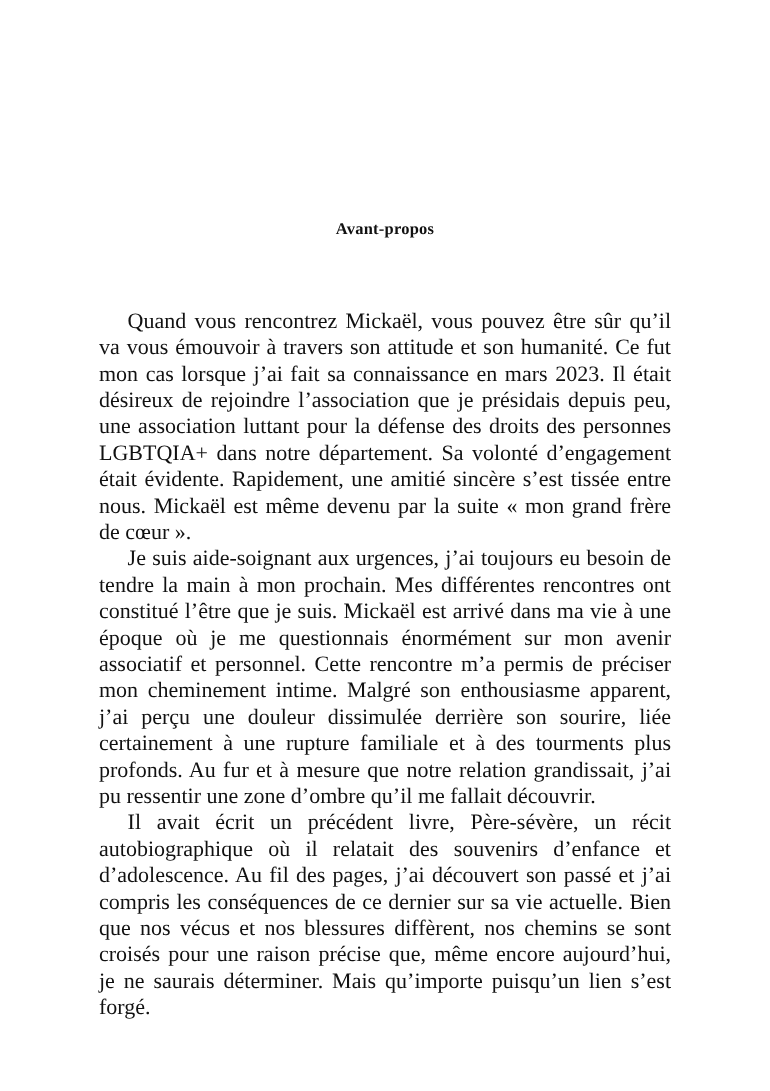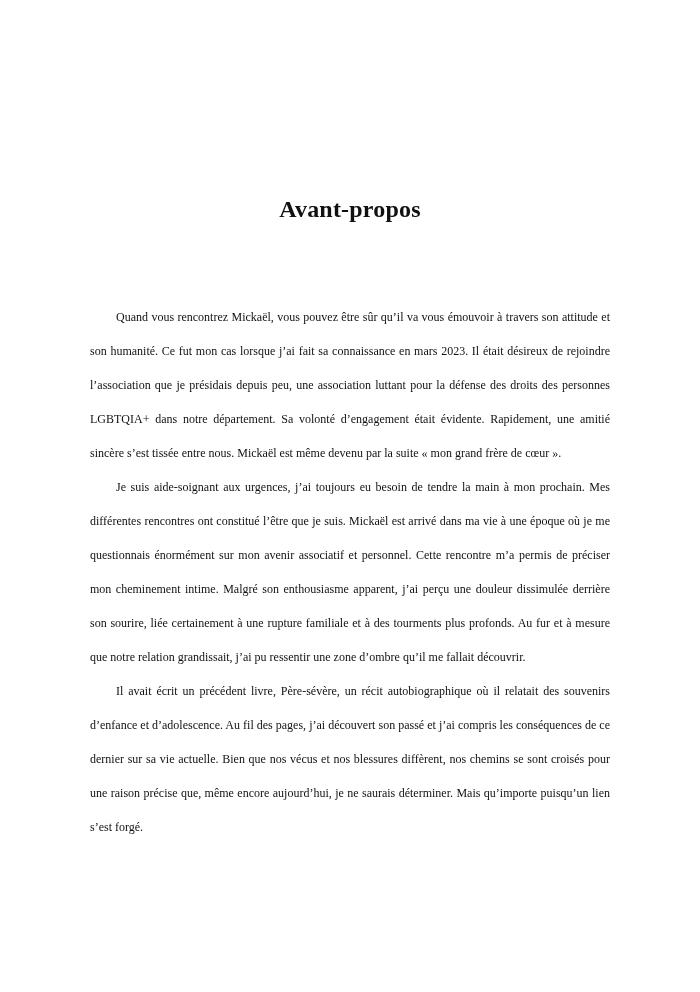--- a/index.html
+++ b/index.html
@@ -16,29 +16,29 @@
   }
   .page {
     box-sizing: border-box;
     width: 700px;
     height: 992px;
     padding: 198px 90px 0 90px;
   }
   .chapter-title {
     margin: 0;
     text-align: center;
-    font-size: 24px;
+    font-size: 15px;
     font-weight: bold;
     line-height: 22px;
     letter-spacing: 0.2px;
   }
   .body-text {
-    margin-top: 80px;
-    font-size: 12px;
-    line-height: 34px;
+    margin-top: 60px;
+    font-size: 20px;
+    line-height: 24px;
     text-align: justify;
   }
   .para {
     margin: 0;
     text-indent: 26px;
   }
   .italic {
   }
 </style>
 </head>

